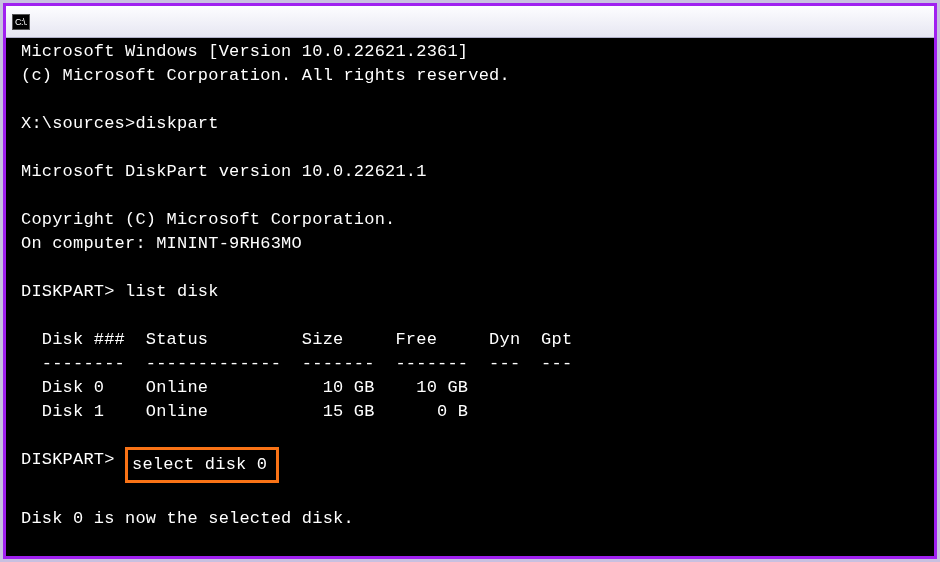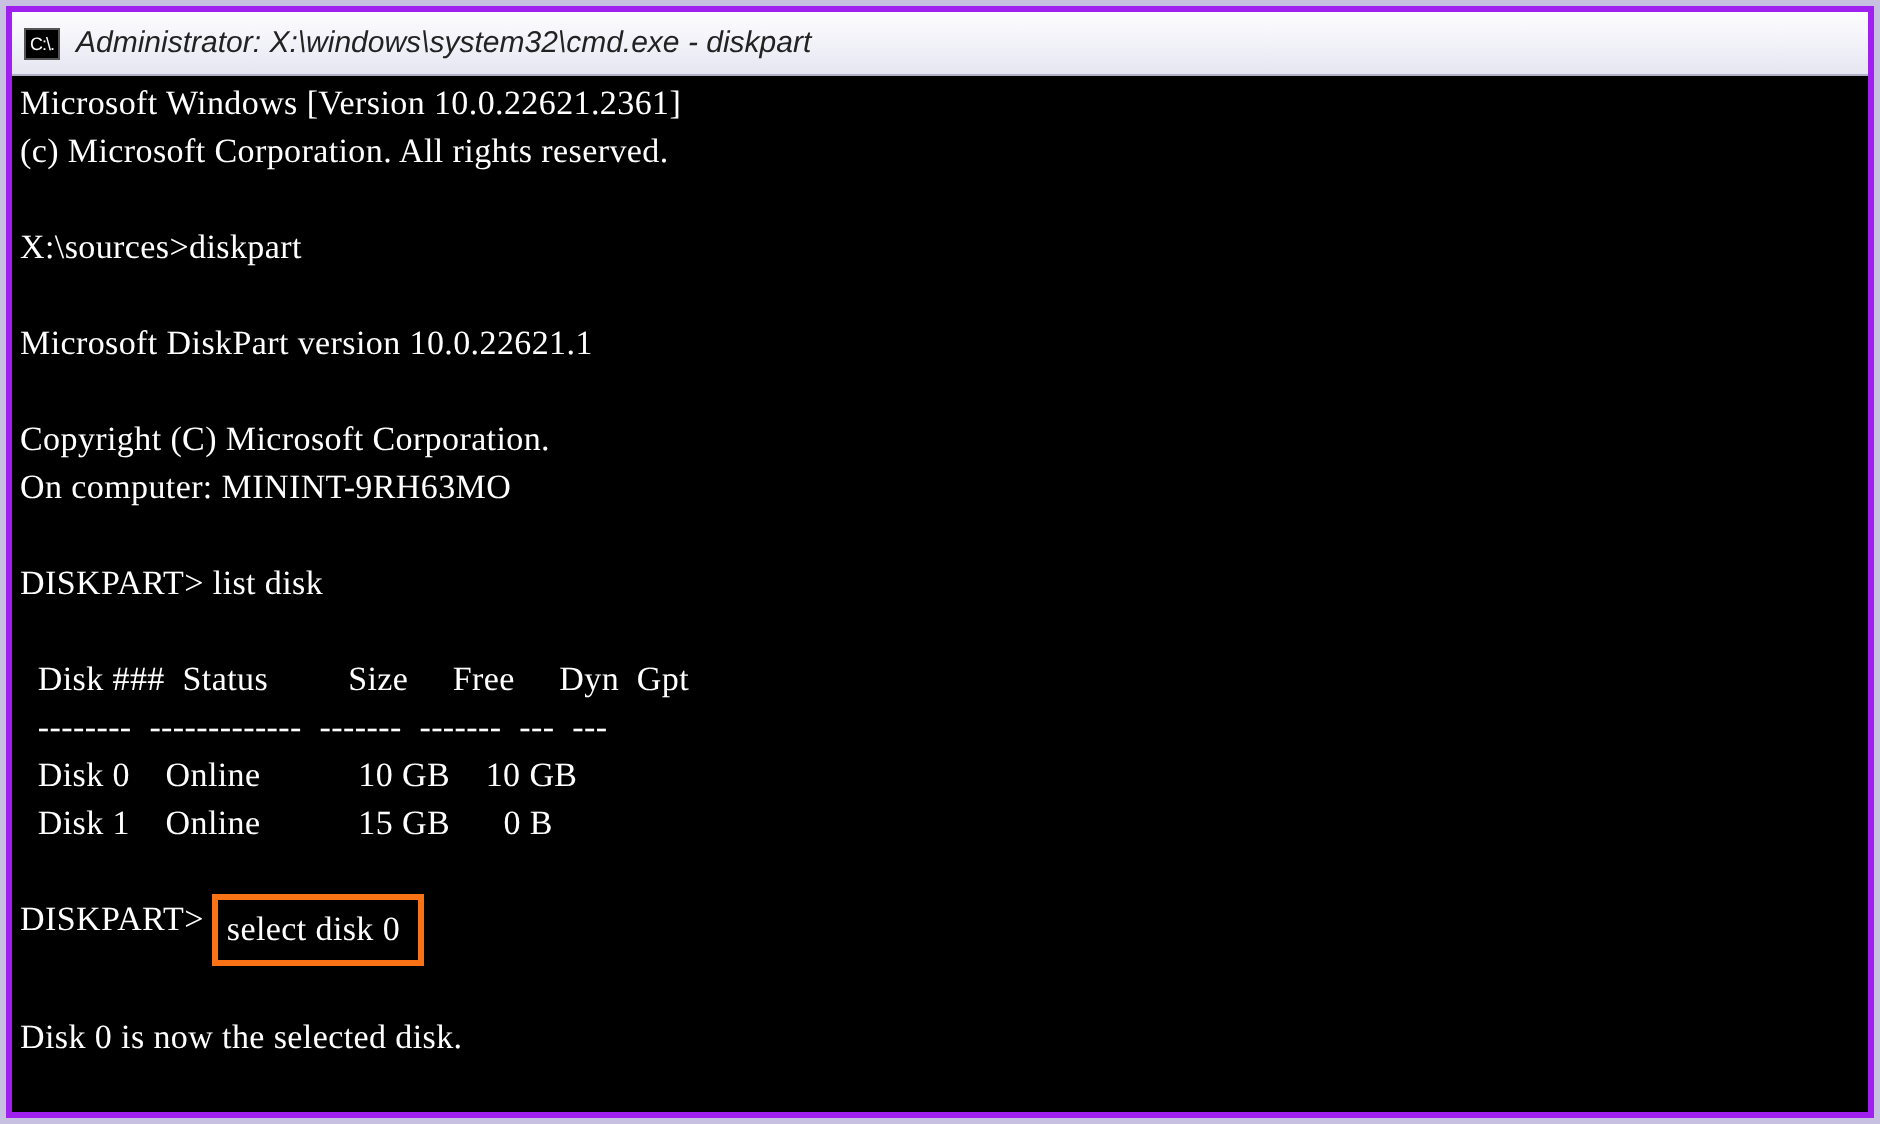--- a/index.html
+++ b/index.html
@@ -42,41 +42,40 @@
   .title-text {
     font-family: "Segoe UI", Arial, sans-serif;
     font-style: italic;
     font-size: 15px;
     color: #222;
   }
   .terminal {
     background: #000;
     color: #fff;
     height: calc(100% - 32px);
-    padding: 2px 4px;
+    padding: 2px 15px;
     font-size: 17px;
     line-height: 24px;
     white-space: pre;
-    font-family: Liberation Serif, serif;
+    font-family: Liberation Mono, monospace;
     letter-spacing: 0.2px;
     overflow: hidden;
   }
   .terminal .line { display: block; }
   .terminal .blank { display: block; height: 24px; }
   .highlight-box {
     border: 3px solid #f97316;
     padding: 3px 9px 3px 4px;
     display: inline-block;
     margin-left: 0px;
     margin-top: -1px;
     vertical-align: top;
   }
 </style>
 </head>
 <body>
 
 <div class="outer-frame">
   <div class="titlebar">
     <span class="cmd-icon">C:\.</span>
-    <span class="title-text">Administrator: X:\windows\system32\cmd.exe - diskpart</span>
   </div>
   <div class="terminal"><span class="line">Microsoft Windows [Version 10.0.22621.2361]</span><span class="line">(c) Microsoft Corporation. All rights reserved.</span><span class="blank"></span><span class="line"><span>X:\sources&gt;</span><span>diskpart</span></span><span class="blank"></span><span class="line">Microsoft DiskPart version 10.0.22621.1</span><span class="blank"></span><span class="line">Copyright (C) Microsoft Corporation.</span><span class="line">On computer: MININT-9RH63MO</span><span class="blank"></span><span class="line"><span>DISKPART&gt;</span> <span>list disk</span></span><span class="blank"></span><span class="line">  Disk ###  Status         Size     Free     Dyn  Gpt</span><span class="line">  --------  -------------  -------  -------  ---  ---</span><span class="line">  Disk 0    Online           10 GB    10 GB</span><span class="line">  Disk 1    Online           15 GB      0 B</span><span class="blank"></span><span class="line"><span>DISKPART&gt;</span> <span class="highlight-box">select disk 0</span></span><span class="blank"></span><span class="line">Disk 0 is now the selected disk.</span></div>
 </div>
 
 </body></html>

